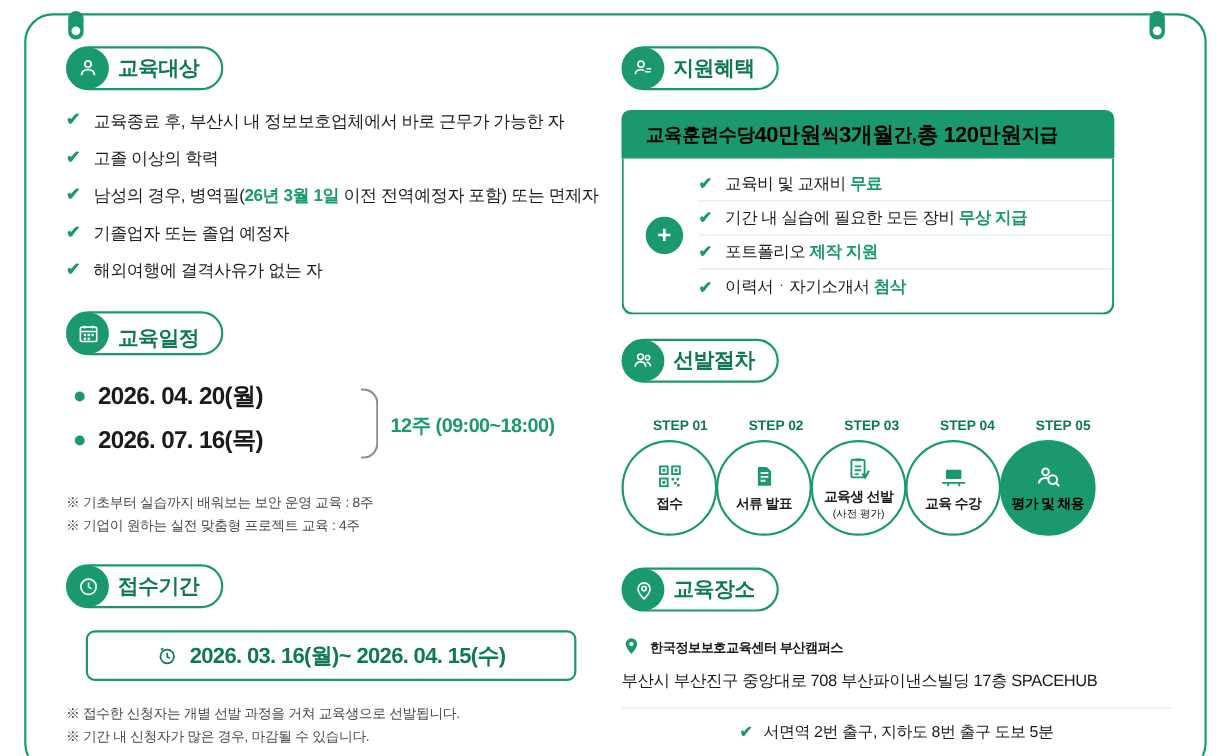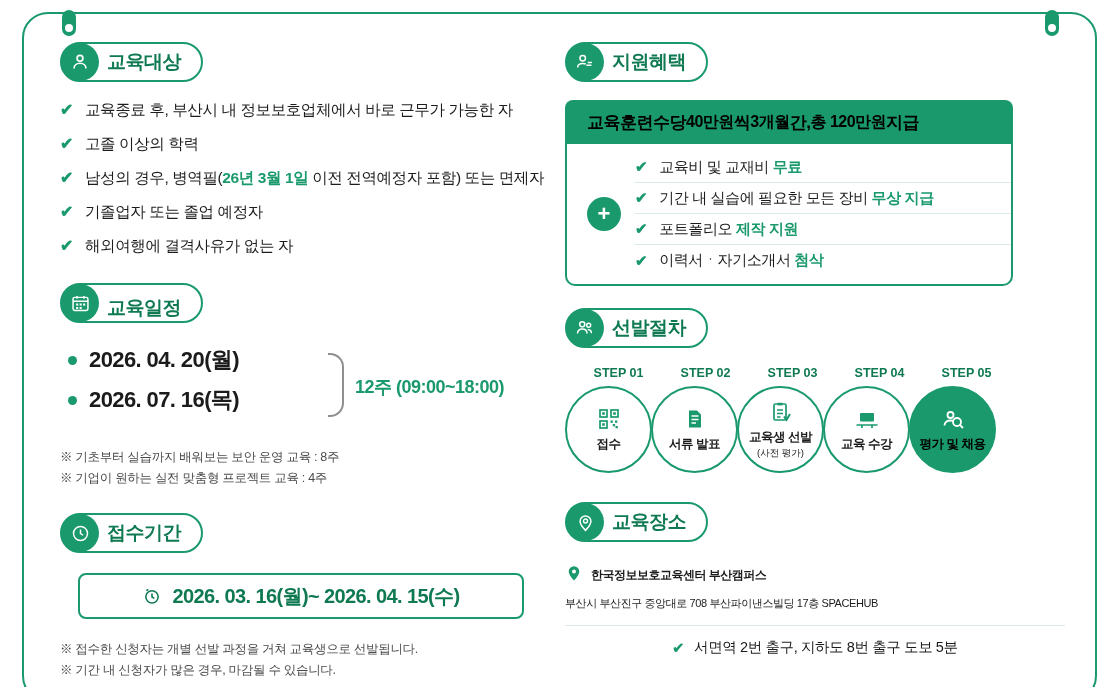--- a/index.html
+++ b/index.html
@@ -115,21 +115,21 @@
     background:#1a9a6c;
     color:#000000;
     border-radius:8px 8px 0 0;
     height:44px;
     display:flex; align-items:center;
     padding-left:22px;
     font-size:17px; font-weight:bold;
     letter-spacing:-0.5px;
     width:448px;
   }
-  .ben-top .big{ font-size:16px; }
+  .ben-top .big{ font-size:20px; }
   .ben-body{
     border:2px solid #1a9a6c;
     border-top:none;
     border-radius:0 0 10px 10px;
     width:448px;
     padding:8px 0 8px 0;
     display:flex;
     align-items:center;
   }
   .plus{
@@ -145,21 +145,21 @@
     display:flex; align-items:center;
     font-size:15px;
     height:31px;
     border-bottom:1px solid #d9ece4;
     letter-spacing:-0.4px;
   }
   .ben-list .bl:last-child{ border-bottom:none; }
   .ben-list .ck{ color:#1a9a6c; font-weight:bold; margin-right:12px; }
 
   
-  .steps{ margin-top:18px; position:relative; height:120px; }
+  .steps{ margin-top:32px; position:relative; height:120px; }
   .steps .labels{ display:flex; gap:0; margin-left:10px; }
   .steps .labels span{
     width:87px; text-align:center;
     font-size:12.5px; font-weight:bold; color:#0f7a52;
   }
   .circles{ display:flex; margin-top:6px; }
   .stepc{
     width:87px;height:87px;border-radius:50%;
     border:2px solid #1a9a6c;
     background:#fff;
@@ -169,21 +169,21 @@
   }
   .stepc.filled{ background:#1a9a6c; color:#000000; border-color:#1a9a6c; }
   .stepc .ic{ font-size:22px; line-height:1; margin-bottom:5px; }
   .stepc .nm{ font-size:12.5px; font-weight:bold; letter-spacing:-0.5px; }
   .stepc .sub{ font-size:9.5px; margin-top:1px; }
 
   
   .place{ margin-top:20px; }
   .place .pl-title{ display:flex; align-items:flex-end; font-size:12px; font-weight:bold; letter-spacing:-0.5px; }
   .place .pl-title .mk{ color:#1a9a6c; margin-right:8px; font-size:19px; }
-  .place .addr{ font-size:11px; margin-top:12px; letter-spacing:-0.4px; color:#1c1c1c; }
+  .place .addr{ font-size:15px; margin-top:12px; letter-spacing:-0.4px; color:#1c1c1c; }
   .place .sep{ border-top:1px solid #d9ece4; margin-top:14px; }
   .place .metro{ display:flex; align-items:center; justify-content:center; font-size:14.5px; margin-top:12px; letter-spacing:-0.4px;}
   .place .metro .ck{ color:#1a9a6c; font-weight:bold; margin-right:10px; }
 
   svg{ display:block; }
 </style>
 </head>
 <body>
 
 <div class="page-frame"></div>

